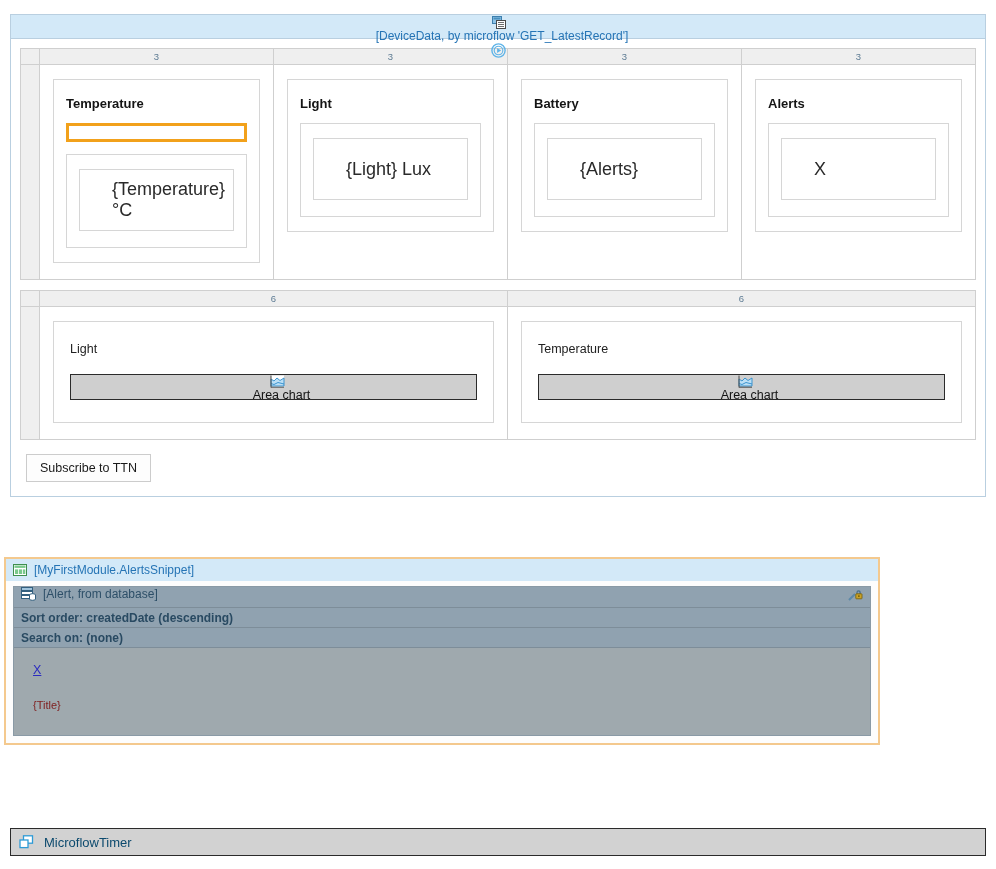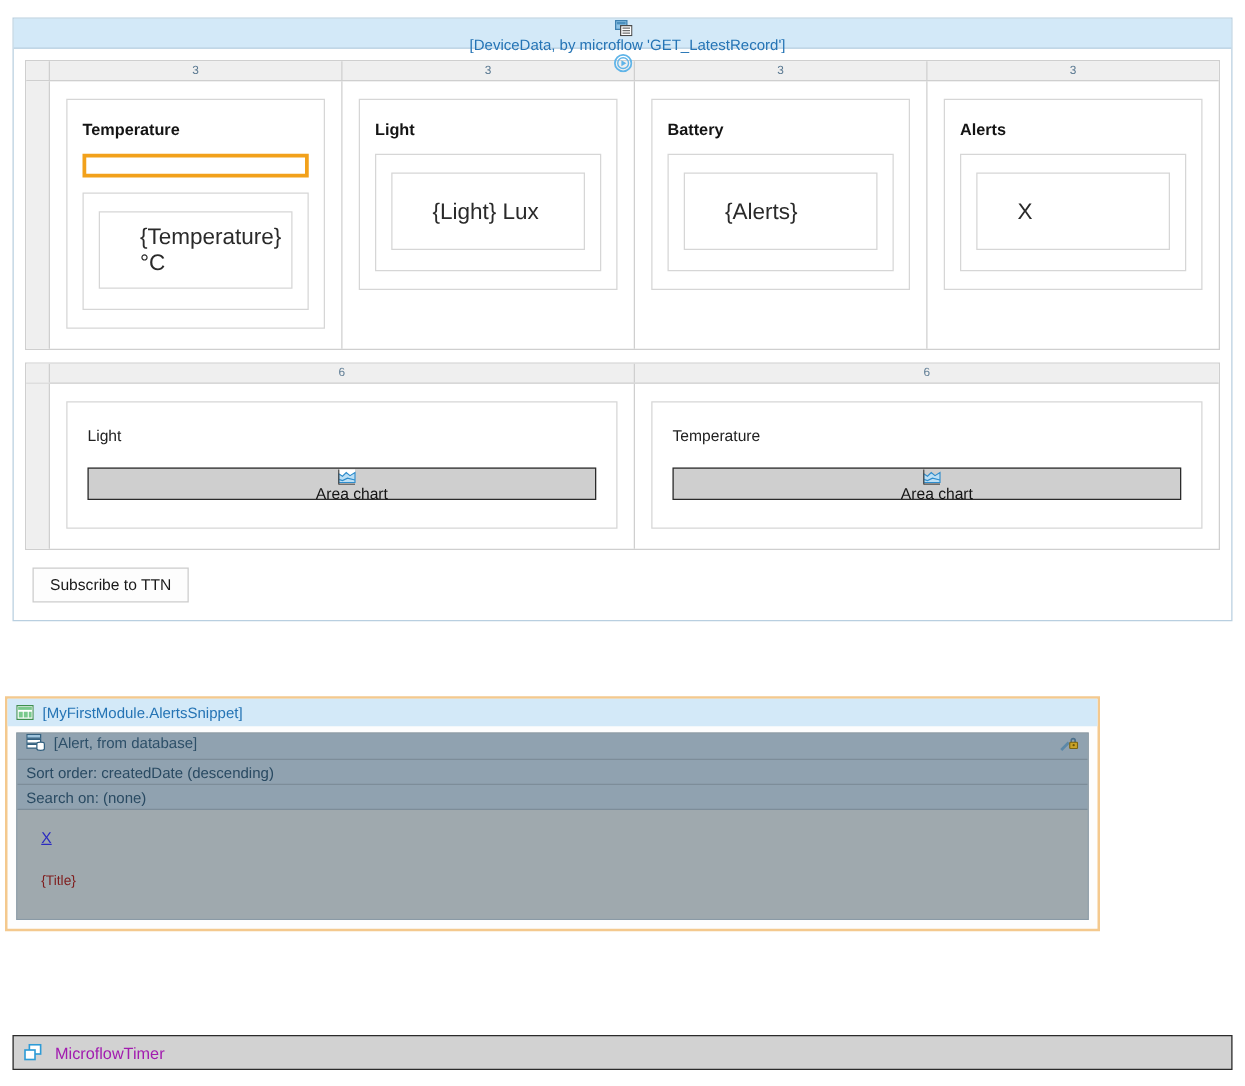--- a/index.html
+++ b/index.html
@@ -227,20 +227,21 @@
   .lv-subbar {
     height: 20px;
     background: #90a2b0;
     border-bottom: 1px solid #7d8d99;
     display: flex;
     align-items: center;
     padding-left: 7px;
     box-sizing: border-box;
     font-size: 12px;
     color: #294a62;
+    font-weight: bold;
   }
   .lv-content {
     padding: 9px 9px 0 9px;
     background: #9fa9ae;
   }
   .lv-item { padding: 6px 0 0 10px; }
   .lv-link {
     color: #2b2bc0;
     text-decoration: underline;
     font-size: 12.5px;
@@ -300,21 +301,21 @@
     top: 828px;
     width: 976px;
     height: 28px;
     box-sizing: border-box;
     background: #d2d2d2;
     border: 1px solid #2b2b2b;
     display: flex;
     align-items: center;
     padding-left: 8px;
     font-size: 13px;
-    color: #a21caf;
+    color: #0c4a6e;
   }
   .mftimer .label { margin-left: 10px; }
 </style>
 </head>
 <body>
 
 <div id="page">
 
   <div class="dataview">
 

